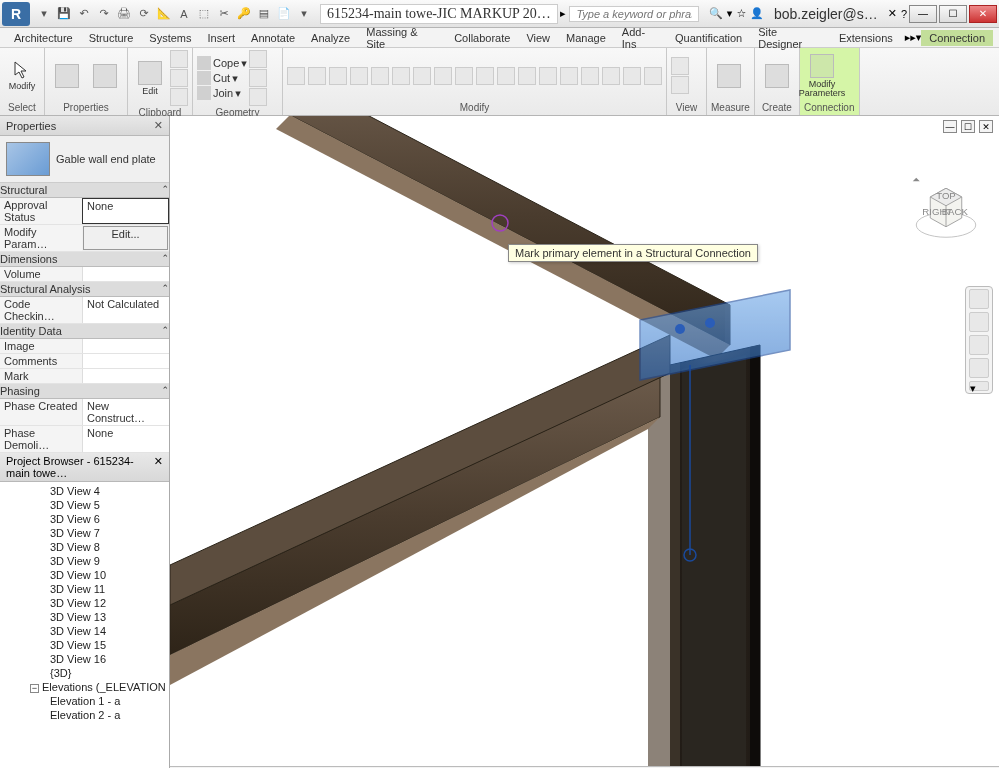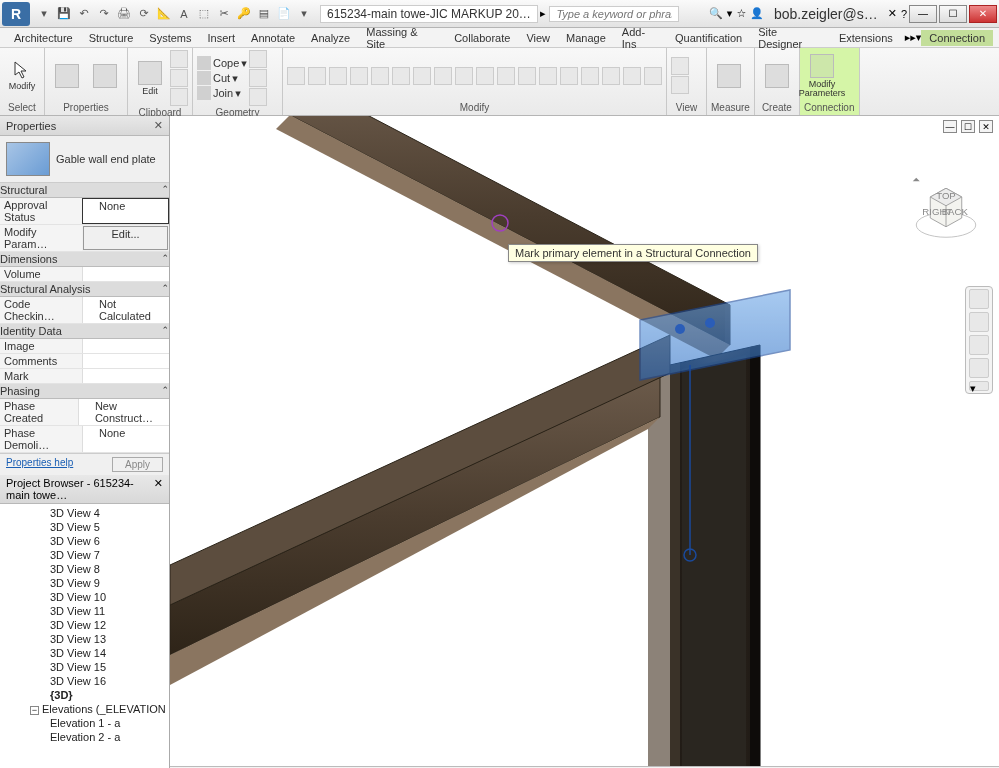--- a/index.html
+++ b/index.html
@@ -3,21 +3,21 @@
 <meta charset="utf-8">
 <style>
 * { margin:0; padding:0; box-sizing:border-box; font-family:"Segoe UI",Tahoma,sans-serif; font-size:11px; }
 body { width:999px; height:768px; background:#e8e8e8; overflow:hidden; position:relative; }
 
 
 .titlebar { height:28px; background:linear-gradient(#fafafa,#e3e3e3); border-bottom:1px solid #b5b5b5; display:flex; align-items:center; padding:0 2px; }
 .titlebar .logo { width:28px; height:24px; background:#3a6ea5; border-radius:3px; display:flex; align-items:center; justify-content:center; color:#fff; font-weight:bold; font-size:14px; }
 .titlebar .qat { display:flex; gap:4px; margin-left:6px; }
 .titlebar .qat-btn { width:16px; height:16px; display:flex; align-items:center; justify-content:center; color:#555; }
-.titlebar .doc-title { margin-left:8px; background:#fff; border:1px solid #ccc; padding:1px 6px; font-size:12px; color:#333; }
+.titlebar .doc-title { margin-left:8px; background:#fff; border:1px solid #ccc; padding:1px 6px; font-size:14px; color:#333;font-family:Liberation Serif, serif; }
 .titlebar .search { margin-left:4px; background:#fff; border:1px solid #ccc; padding:1px 6px; font-style:italic; color:#999; width:130px; }
 .titlebar .spacer { flex:1; }
 .titlebar .right-icons { display:flex; gap:4px; align-items:center; }
 .titlebar .user { font-size:14px; color:#333; margin:0 6px; }
 .titlebar .winbtn { width:28px; height:18px; border:1px solid #888; background:linear-gradient(#f8f8f8,#ddd); display:flex; align-items:center; justify-content:center; font-size:10px; margin-left:2px; }
 .titlebar .winbtn.close { background:linear-gradient(#e88,#c33); color:#fff; border-color:#a22; }
 
 
 .menubar { height:20px; background:#f3f3f3; border-bottom:1px solid #ccc; display:flex; align-items:center; padding:0 6px; font-size:11px; }
 .menubar .menu-item { padding:2px 8px; color:#333; cursor:default; }
@@ -47,32 +47,32 @@
 .type-sel { padding:6px; display:flex; align-items:center; gap:6px; border-bottom:1px solid #ccc; }
 .type-sel .thumb { width:44px; height:34px; background:linear-gradient(135deg,#a8c5e6,#6a9cd4); border:1px solid #888; }
 .type-sel .name { font-size:11px; color:#333; }
 .filter-row { display:flex; padding:2px 4px; border-bottom:1px solid #ccc; gap:3px; }
 .filter-row select { flex:1; font-size:10px; border:1px solid #aaa; }
 .filter-row .edit-btn { font-size:10px; border:1px solid #aaa; background:#f4f4f4; padding:1px 4px; display:flex; align-items:center; gap:2px; }
 .prop-section { background:#dcdcdc; padding:1px 0; font-size:10px; color:#333; display:flex; justify-content:space-between; border-bottom:1px solid #bbb; }
 .prop-section .exp { font-size:9px; }
 .prop-row { display:flex; font-size:10px; border-bottom:1px solid #e3e3e3; }
 .prop-row .k { width:82px; padding:1px 4px; color:#333; background:#f4f4f4; }
-.prop-row .v { flex:1; padding:1px 16px; background:#fff; color:#333; border-left:1px solid #ddd; }
+.prop-row .v { flex:1; padding:1px 4px; background:#fff; color:#333; border-left:1px solid #ddd; }
 .prop-row .v.btn { text-align:center; background:#f0f0f0; border:1px solid #999; margin:1px; }
 .prop-foot { display:flex; justify-content:space-between; padding:3px 6px; border-top:1px solid #ccc; }
 .prop-foot a { color:#1a5fb4; text-decoration:underline; font-size:10px; }
 .prop-foot button { font-size:10px; padding:1px 12px; border:1px solid #aaa; background:#f0f0f0; color:#888; }
 
 
 .browser { flex:1; overflow:hidden; font-size:11px; background:#fff; }
 .browser-head { background:linear-gradient(#e8e8e8,#d8d8d8); padding:2px 6px; font-size:10px; border-bottom:1px solid #b8b8b8; display:flex; justify-content:space-between; }
 .tree { padding:2px 0; overflow-y:auto; height:calc(100% - 18px); }
 .tree-item { padding:1px 4px 1px 50px; color:#222; white-space:nowrap; cursor:default; }
-.tree-item.bold { font-weight:bold; }
+.tree-item.bold { font-weight:normal; }
 .tree-item.cat { padding-left:30px; }
 .tree-item .exp-ico { display:inline-block; width:9px; height:9px; border:1px solid #888; text-align:center; line-height:7px; font-size:9px; margin-right:3px; }
 
 
 .viewport { flex:1; position:relative; background:#fff; overflow:hidden; }
 .viewport svg.scene { width:100%; height:100%; }
 .vp-controls-top { position:absolute; top:4px; right:6px; display:flex; gap:4px; }
 .vp-ctrl { width:14px; height:13px; border:1px solid #888; background:#f4f4f4; display:flex; align-items:center; justify-content:center; font-size:9px; }
 .viewcube { position:absolute; top:60px; right:18px; width:70px; height:70px; }
 .navbar { position:absolute; top:170px; right:6px; width:28px; background:#f4f4f4; border:1px solid #bbb; border-radius:4px; padding:2px; display:flex; flex-direction:column; align-items:center; gap:3px; }
@@ -322,24 +322,20 @@
         <span class="exp">⌃</span>
       </div>
     <div class="prop-row">
         <div class="k">Phase Created</div>
         <div class="v">New Construct…</div>
       </div>
     <div class="prop-row">
         <div class="k">Phase Demoli…</div>
         <div class="v">None</div>
       </div>
-    <div class="prop-foot">
-      <a>Properties help</a>
-      <button>Apply</button>
-    </div>
 
     <div class="browser">
       <div class="browser-head">
         <span>Project Browser - 615234-main towe…</span>
         <span class="x">✕</span>
       </div>
       <div class="tree" id="tree">
           <div class="tree-item"><span>3D View 4</span></div>
           <div class="tree-item"><span>3D View 5</span></div>
           <div class="tree-item"><span>3D View 6</span></div>

